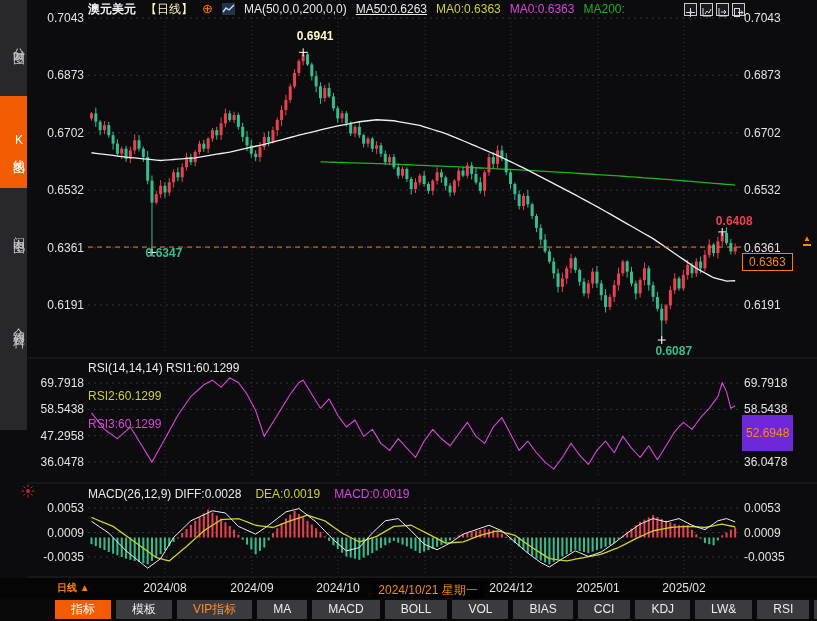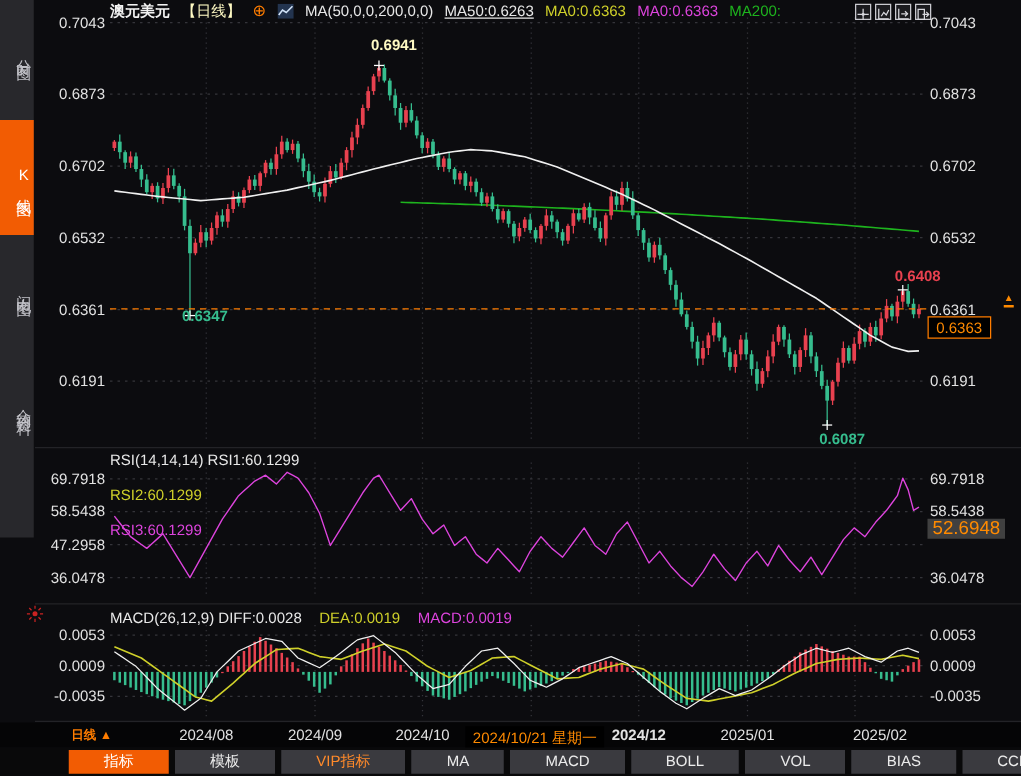--- a/index.html
+++ b/index.html
@@ -25,35 +25,35 @@
   .ma-m{color:#dd44dd;}
   .ma-g{color:#1eb41e;}
   #top-icons{position:absolute;top:3px;left:684px;display:flex;gap:3px;}
   .ticon{width:13px;height:13px;border:1px solid #c9c9cf;background:#1a1a1e;box-sizing:border-box;cursor:pointer;}
   
   .ylab{position:absolute;font-size:12px;color:#e2e2e2;line-height:14px;}
   .ylab.left{left:30px;width:54px;text-align:right;}
   .ylab.right{left:744px;text-align:left;}
   .price-tag{position:absolute;left:742px;border:1px solid #ff7d00;color:#ff8a00;background:#000;
     font-size:12px;line-height:14px;padding:1px 6px;}
-  .rsi-tag{position:absolute;left:742px;color:#ff8a00;background:#404040;font-size:15px;line-height:14px;padding:1px 4px;}
+  .rsi-tag{position:absolute;left:742px;color:#ff8a00;background:#6d28d9;font-size:12px;line-height:14px;padding:11px 4px;}
   .pmarker{position:absolute;left:803px;color:#ff8a00;font-size:8px;line-height:8px;border-bottom:2px solid #ff8a00;padding-bottom:1px;}
   
   .phead{position:absolute;left:88px;font-size:12px;display:flex;gap:14px;white-space:nowrap;}
   .phead .w{color:#e8e8e8;}
   
   #xaxis-row{position:absolute;left:0;top:578px;width:817px;height:20px;background:#050506;}
   .dlab{position:absolute;top:3px;transform:translateX(-50%);font-size:12px;color:#e2e2e2;white-space:nowrap;}
   .dlab.hl{color:#ff8a00;background:#000;padding:1px 6px;}
   #period-label{position:absolute;left:57px;top:3px;font-size:10px;color:#ff7d00;font-weight:700;}
   
   #watermark{position:absolute;left:676px;top:566px;font-size:37px;letter-spacing:1px;color:rgba(205,210,220,0.92);}
   
   #toolbar{position:absolute;left:0;top:598px;width:817px;height:23px;background:#09090a;display:flex;align-items:center;}
-  .tb-btn{height:19px;line-height:19px;padding:0 28px;margin-right:5px;background:#3a3a3f;color:#ececec;
+  .tb-btn{height:19px;line-height:19px;padding:0 16px;margin-right:5px;background:#3a3a3f;color:#ececec;
     font-size:12px;cursor:pointer;white-space:nowrap;}
   .tb-btn.active{background:#f25c03;color:#fff;}
   .tb-btn.vip{color:#ff8a2a;}
   
   .ann{position:absolute;font-size:12px;font-weight:700;transform:translateX(-50%);white-space:nowrap;}
   .sun-icon{position:absolute;left:21px;top:484px;width:14px;height:14px;}
 </style>
 </head>
 <body>
 
@@ -679,23 +679,23 @@
     </svg>
   </span>
 
   <span class="pmarker" style="top: 235.061px;">▲</span>
 
   <div id="xaxis-row">
     <span id="period-label">日线 ▲</span>
   <span class="dlab" style="left: 165px;">2024/08</span>
       <span class="dlab" style="left: 252px;">2024/09</span>
       <span class="dlab" style="left: 338px;">2024/10</span>
-      <span class="dlab" style="left: 511px; font-weight: bold;">2024/12</span>
+      <span class="dlab" style="left: 511px;">2024/12</span>
       <span class="dlab" style="left: 598px;">2025/01</span>
-      <span class="dlab" style="left: 684px; margin-left: 20px;">2025/02</span>
+      <span class="dlab" style="left: 684px;">2025/02</span>
       <span class="dlab hl" style="left: 428px;">2024/10/21 星期一</span>
     </div>
 
 
   <div id="toolbar">
     <span style="width:55px;flex:none;"></span>
   <span class="tb-btn active">指标</span>
       <span class="tb-btn">模板</span>
       <span class="tb-btn vip">VIP指标</span>
       <span class="tb-btn">MA</span>

